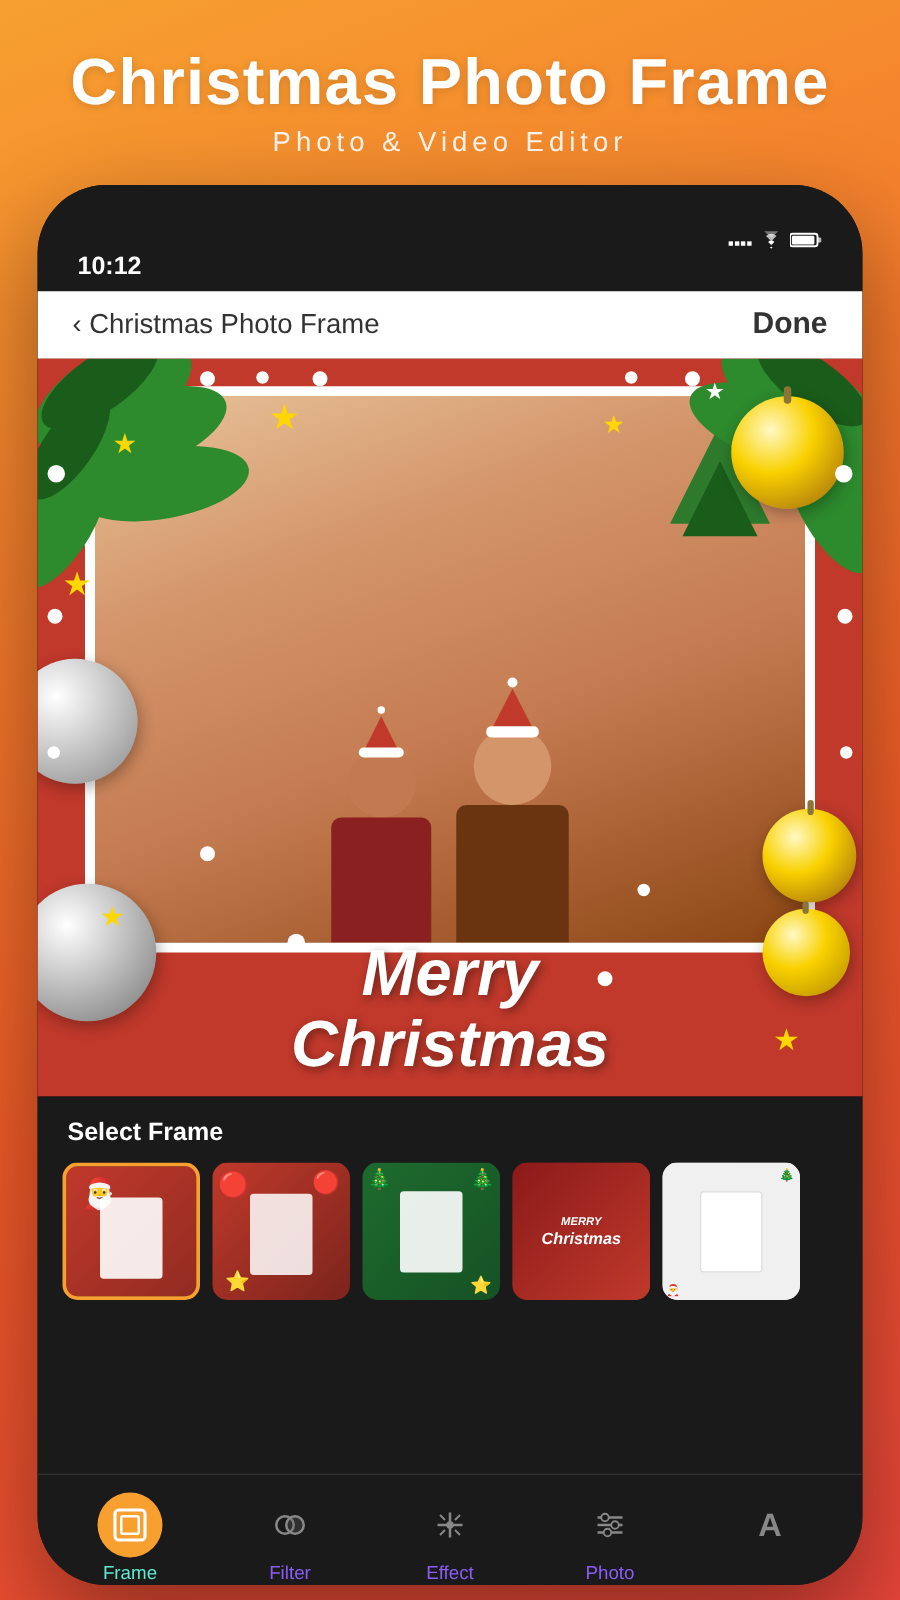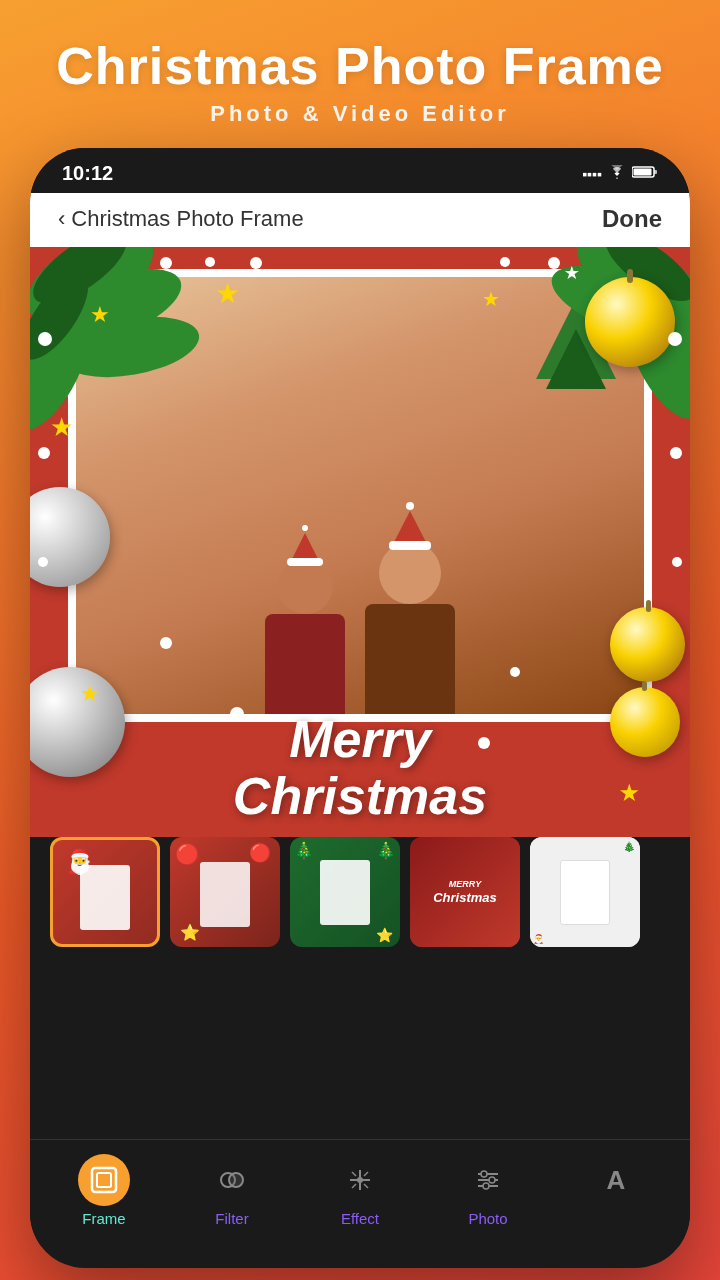--- a/index.html
+++ b/index.html
@@ -20,21 +20,21 @@
     .app-title {
       font-size: 52px;
       font-weight: 900;
       color: #fff;
       letter-spacing: 1px;
       line-height: 1.1;
       text-shadow: 0 2px 8px rgba(0,0,0,0.15);
     }
     .app-subtitle {
       font-size: 22px;
-      font-weight: 700;
+      font-weight: 400;
       color: rgba(255,255,255,0.92);
       letter-spacing: 4px;
       margin-top: 6px;
     }
 
     
     .phone-mockup {
       position: absolute;
       top: 148px;
       left: 50%;
@@ -52,20 +52,21 @@
       display: flex;
       justify-content: space-between;
       align-items: center;
       padding: 14px 32px 8px;
       background: #1a1a1a;
     }
     .status-time {
       font-size: 20px;
       font-weight: 700;
       color: #fff;
+      margin-top: 40px;
     }
     .status-icons {
       display: flex;
       align-items: center;
       gap: 6px;
       color: #fff;
       font-size: 14px;
     }
     .notch {
       position: absolute;
@@ -370,20 +371,21 @@
       </div>
     </div>
 
     <div class="merry-text" style="z-index:9;bottom:12px;">
       <div>Merry</div>
       <div>Christmas</div>
     </div>
   </div>
 
   <div class="bottom-panel">
+    <div class="select-frame-label">Select Frame</div>
 
     <div class="frame-thumbnails">
 
       <div class="frame-thumb active thumb-1">
         <div style="width:100%;height:100%;position:relative;display:flex;align-items:center;justify-content:center;">
 
           <div style="position:absolute;top:8px;left:12px;font-size:24px;">🎅</div>
           <div class="doc-shape" style="margin-top:10px;"></div>
         </div>
       </div>

